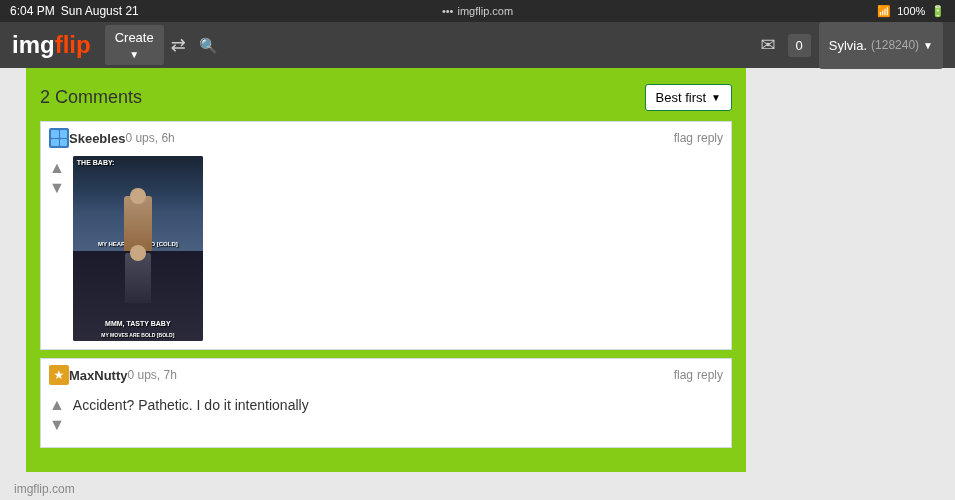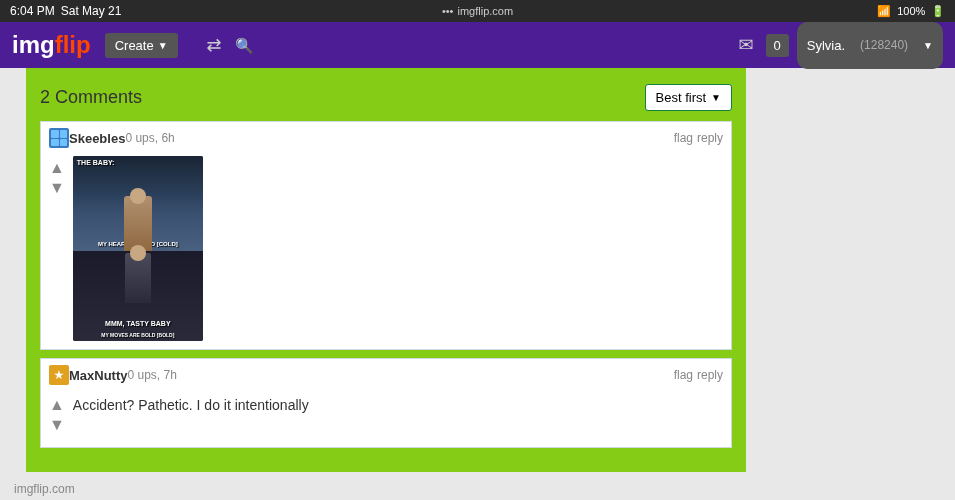--- a/index.html
+++ b/index.html
@@ -14,21 +14,21 @@
       justify-content: space-between;
       align-items: center;
       padding: 2px 10px;
       height: 22px;
     }
     .status-bar-left { display: flex; align-items: center; gap: 6px; text-align: center; }
     .status-bar-right { display: flex; align-items: center; gap: 6px; }
 
     
     .navbar {
-      background: #4c1d95;
+      background: #404040;
       display: flex;
       align-items: center;
       padding: 0 12px;
       height: 46px;
     }
     .logo {
       font-size: 24px;
       font-weight: bold;
       color: #fff;
       margin-right: 14px;
@@ -39,21 +39,22 @@
       background: #555;
       color: #fff;
       border: none;
       border-radius: 3px;
       padding: 5px 10px;
       font-size: 13px;
       cursor: pointer;
       display: flex;
       align-items: center;
       gap: 4px;
-      margin-right: 24px;
+      margin-right: 2px;
+      flex-direction: column;
     }
     .nav-icon-btn {
       background: none;
       border: none;
       color: #ccc;
       font-size: 18px;
       cursor: pointer;
       padding: 5px;
       margin-right: 4px;
     }
@@ -73,27 +74,27 @@
       border: none;
       border-radius: 3px;
       padding: 4px 8px;
       font-size: 13px;
       cursor: pointer;
     }
     .nav-user {
       background: #555;
       color: #fff;
       border: none;
-      border-radius: 10px;
+      border-radius: 3px;
       padding: 16px 10px;
       font-size: 13px;
       cursor: pointer;
       display: flex;
       align-items: center;
-      gap: 15px;
+      gap: 4px;
     }
 
     
     .content {
       background: #84cc16;
       padding: 16px 14px;
       max-width: 720px;
       margin-left: 26px;
     }
 
@@ -278,21 +279,21 @@
       font-size: 12px;
       color: #888;
     }
   </style>
 </head>
 <body>
 
 <div class="status-bar">
   <div class="status-bar-left">
     <span>6:04 PM</span>
-    <span>Sat May 21</span>
+    <span>Sun August 21</span>
   </div>
   <div style="position:absolute;left:50%;transform:translateX(-50%);display:flex;align-items:center;gap:4px;">
     <span style="color:#ccc;font-size:11px;">•••</span>
     <span style="font-size:11px;color:#ccc;">imgflip.com</span>
   </div>
   <div class="status-bar-right">
     <span style="font-size:11px;">📶</span>
     <span style="font-size:11px;">100%</span>
     <span style="font-size:11px;">🔋</span>
   </div>

